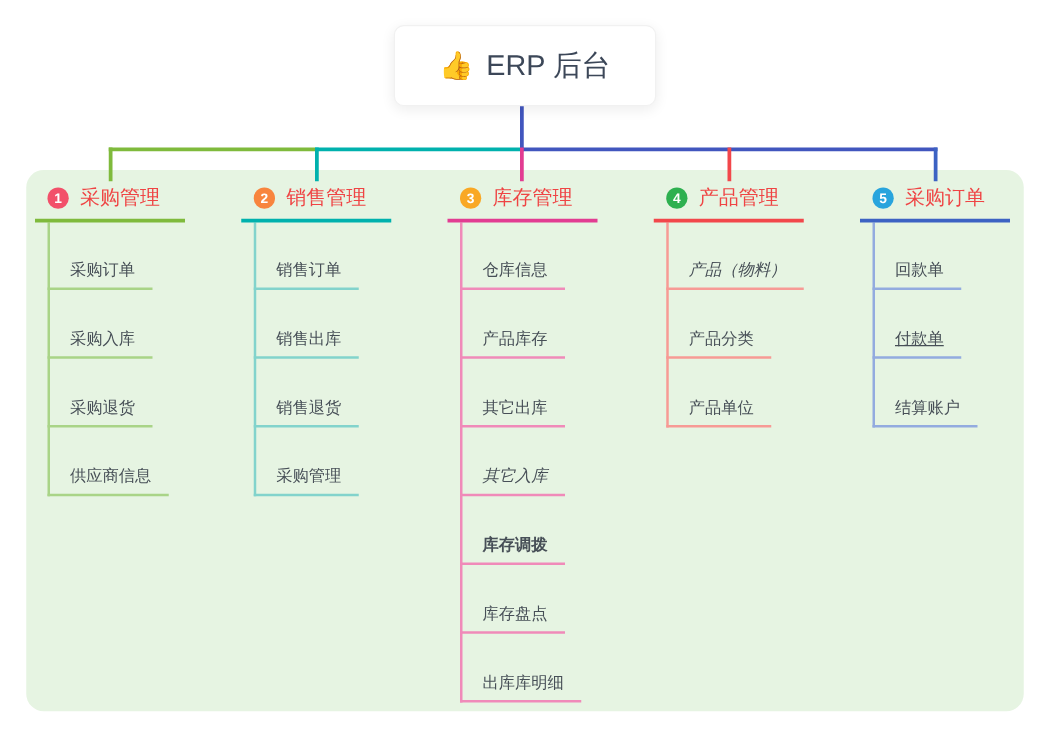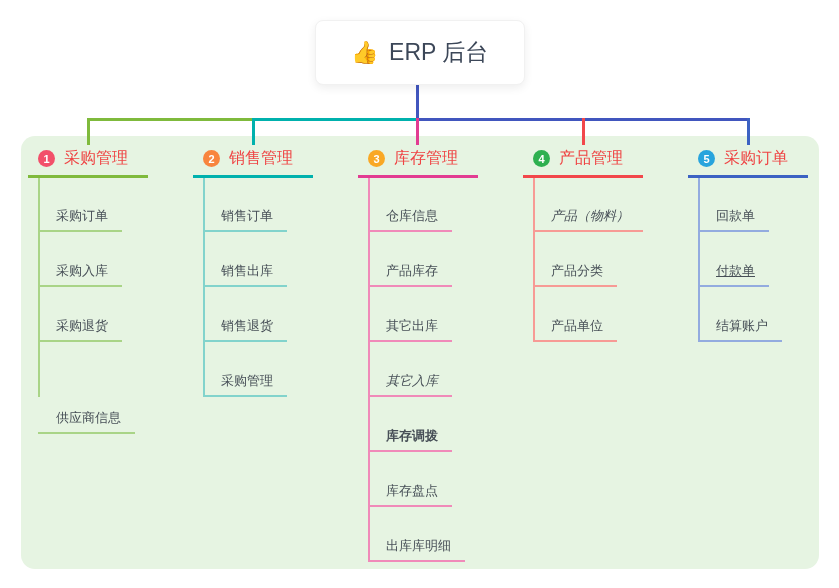--- a/index.html
+++ b/index.html
@@ -54,21 +54,21 @@
   <div id="branches">
       <div class="branch-title" style="left: 38px; top: 148px;">
         <span class="badge" style="background: rgb(242, 80, 106);">1</span>
         <span class="branch-label">采购管理</span>
       </div>
       <div class="branch-underline" style="left: 28px; top: 175px; background: rgb(127, 186, 60);"></div>
       <div class="branch-vline" style="left: 38px; top: 178px; height: 219px; background: rgb(169, 212, 135);"></div>
       <div class="child" style="left: 38px; top: 206px; border-bottom-color: rgb(169, 212, 135);">采购订单</div>
       <div class="child" style="left: 38px; top: 261px; border-bottom-color: rgb(169, 212, 135);">采购入库</div>
       <div class="child" style="left: 38px; top: 316px; border-bottom-color: rgb(169, 212, 135);">采购退货</div>
-      <div class="child" style="left: 38px; top: 371px; border-bottom-color: rgb(169, 212, 135); margin-top: 37px;">供应商信息</div>
+      <div class="child" style="left: 38px; top: 371px; border-bottom-color: rgb(169, 212, 135);">供应商信息</div>
       <div class="branch-title" style="left: 203px; top: 148px;">
         <span class="badge" style="background: rgb(248, 133, 62);">2</span>
         <span class="branch-label">销售管理</span>
       </div>
       <div class="branch-underline" style="left: 193px; top: 175px; background: rgb(0, 177, 173);"></div>
       <div class="branch-vline" style="left: 203px; top: 178px; height: 219px; background: rgb(130, 211, 204);"></div>
       <div class="child" style="left: 203px; top: 206px; border-bottom-color: rgb(130, 211, 204);">销售订单</div>
       <div class="child" style="left: 203px; top: 261px; border-bottom-color: rgb(130, 211, 204);">销售出库</div>
       <div class="child" style="left: 203px; top: 316px; border-bottom-color: rgb(130, 211, 204);">销售退货</div>
       <div class="child" style="left: 203px; top: 371px; border-bottom-color: rgb(130, 211, 204);">采购管理</div>

